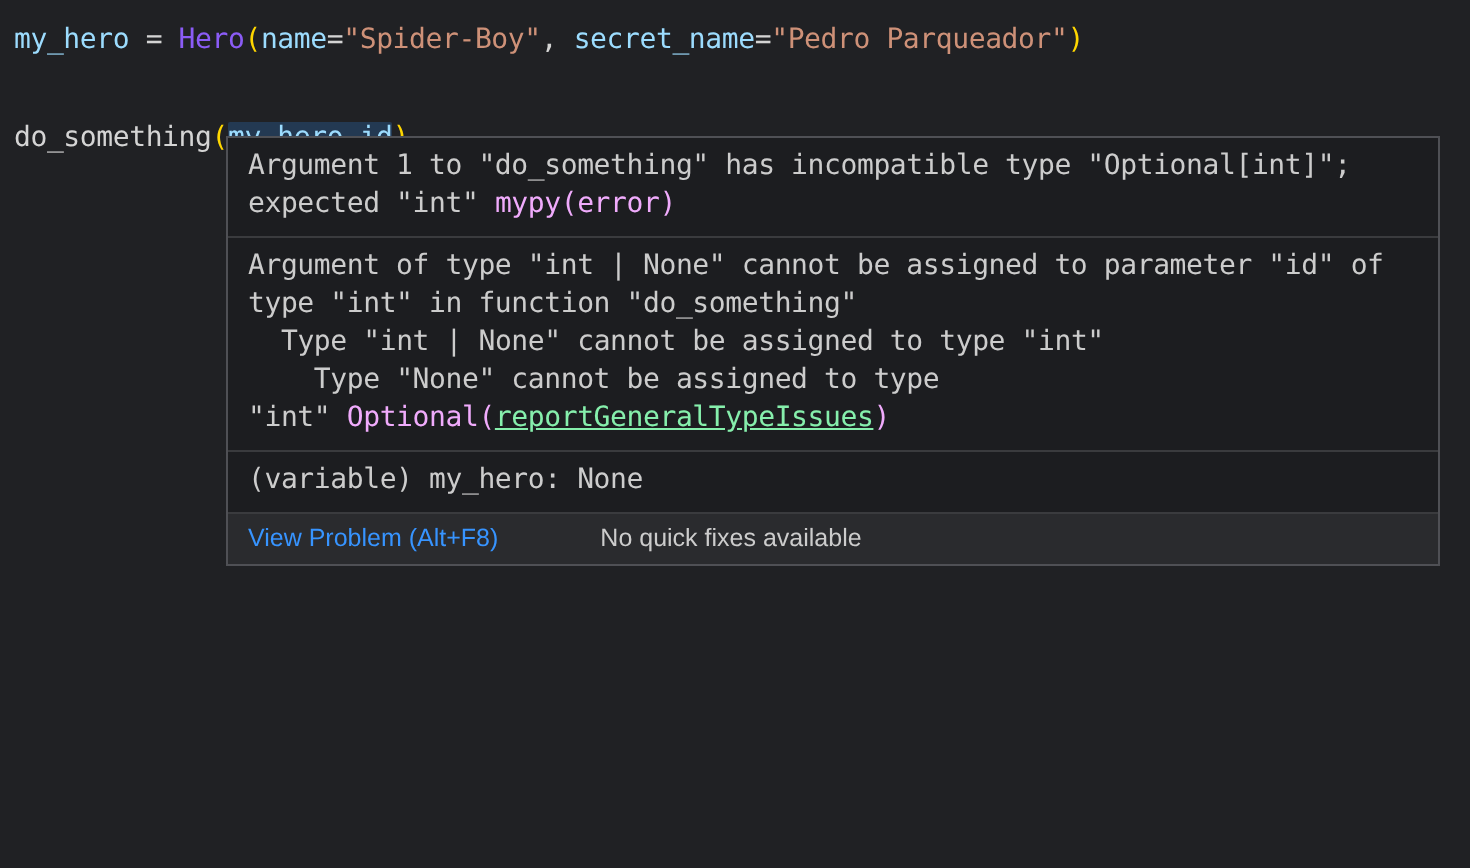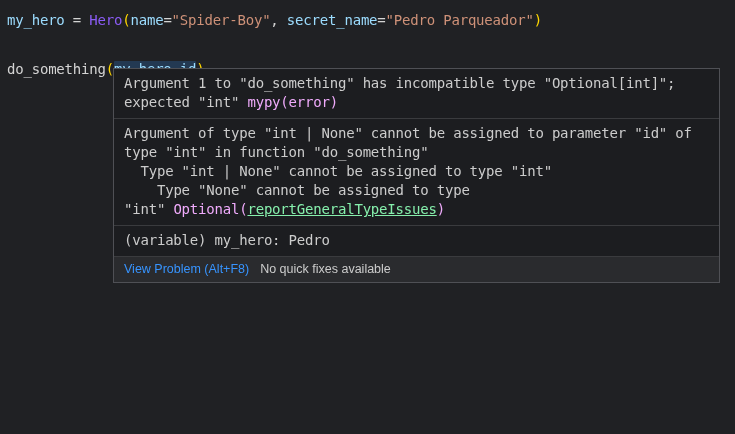--- a/index.html
+++ b/index.html
@@ -71,42 +71,43 @@
   }
   .hover-status-bar {
     border-top: 1px solid #3a3b3e;
     background: #2a2b2e;
     padding: 4px 10px 5px 10px;
     font-family: "Liberation Sans", sans-serif;
     font-size: 12.5px;
     line-height: 16px;
     display: flex;
     align-items: flex-end;
+    gap: 24px;
   }
   .action-link { color: #3794ff; cursor: pointer; }
-  .no-fix { color: #cccccc; margin-left: 11px; }
+  .no-fix { color: #cccccc; margin-left: 27px; }
 </style>
 </head>
 <body>
 
 <div class="code-line" style="top:11px"><span class="tok-var">my_hero</span><span class="tok-plain"> = </span><span class="tok-class">Hero</span><span class="tok-brkt">(</span><span class="tok-var">name</span><span class="tok-plain">=</span><span class="tok-str">"Spider-Boy"</span><span class="tok-plain">, </span><span class="tok-var">secret_name</span><span class="tok-plain">=</span><span class="tok-str">"Pedro Parqueador"</span><span class="tok-brkt">)</span></div>
 
 <div class="code-line" style="top:60px"><span class="tok-plain">do_something</span><span class="tok-brkt">(</span><span class="tok-var word-highlight">my_hero.id</span><span class="tok-brkt warn-squiggle">)</span></div>
 
 <div class="hover-widget">
 
   <div class="hover-section"><span>Argument 1 to "do_something" has incompatible type "Optional[int]";
 expected "int" </span><span class="dim">mypy(error)</span></div>
 
   <div class="hover-section"><span>Argument of type "int | None" cannot be assigned to parameter "id" of
 type "int" in function "do_something"
   Type "int | None" cannot be assigned to type "int"
     Type "None" cannot be assigned to type
 "int" </span><span class="dim">Optional(</span><span class="diag-link">reportGeneralTypeIssues</span><span class="dim">)</span></div>
 
-  <div class="hover-section"><span>(variable) my_hero: Pedro</span></div>
+  <div class="hover-section"><span>(variable) my_hero: None</span></div>
 
   <div class="hover-status-bar">
     <span class="action-link">View Problem (Alt+F8)</span>
     <span class="no-fix">No quick fixes available</span>
   </div>
 
 </div>
 
 </body></html>

